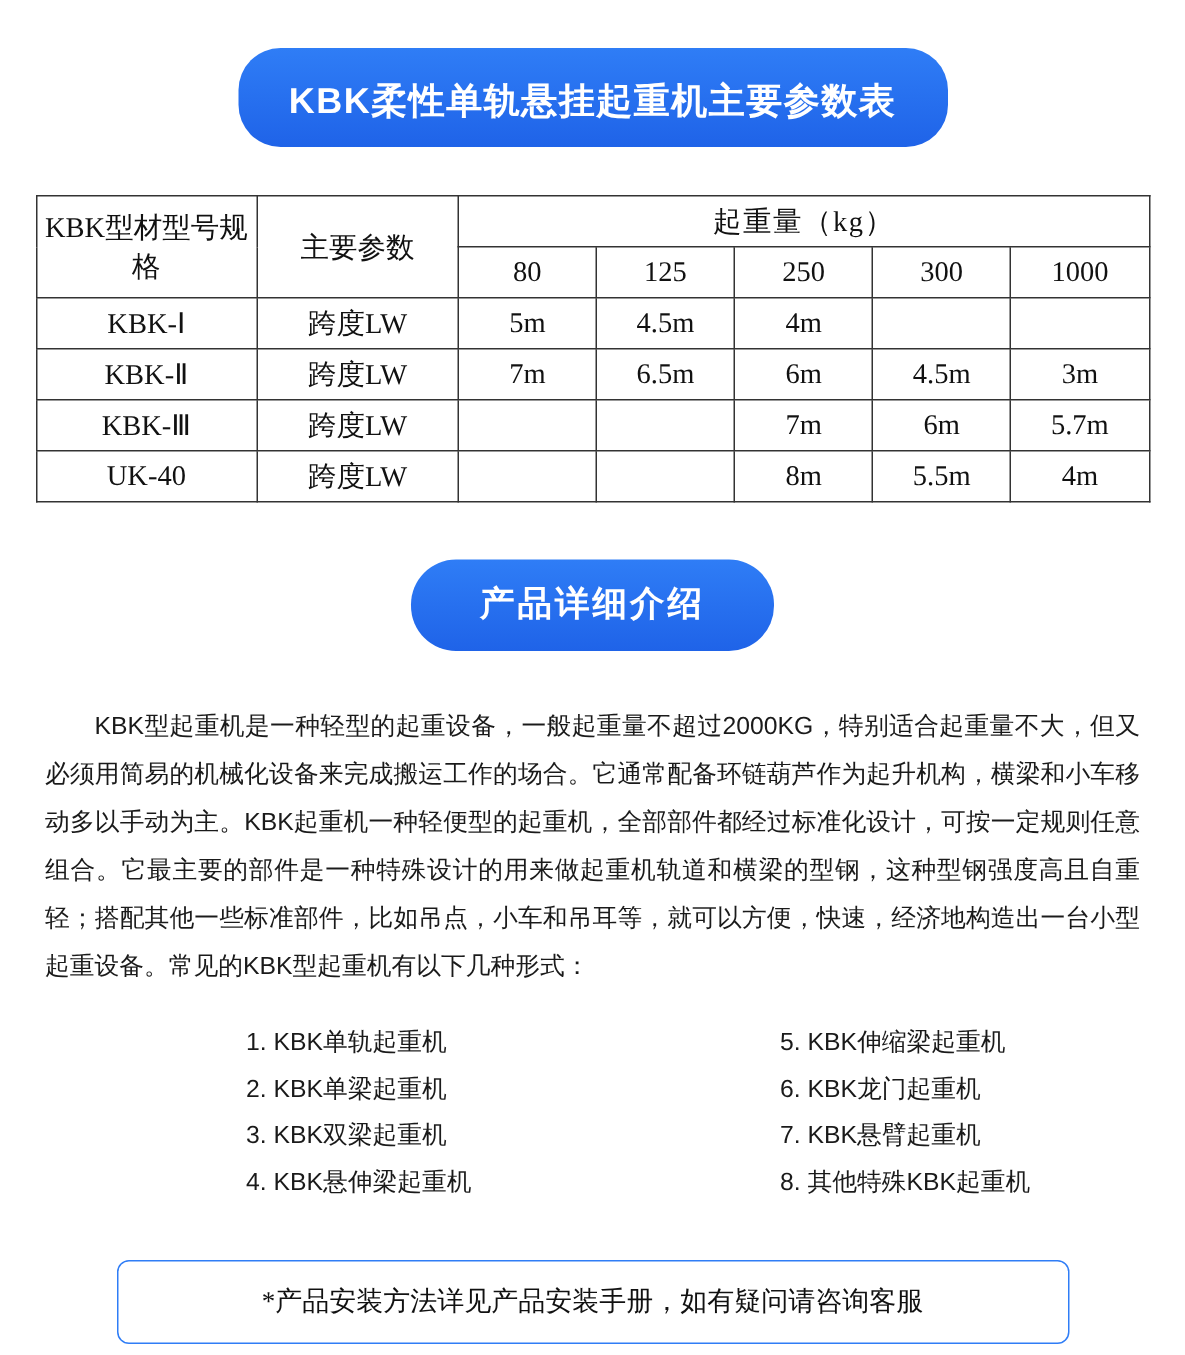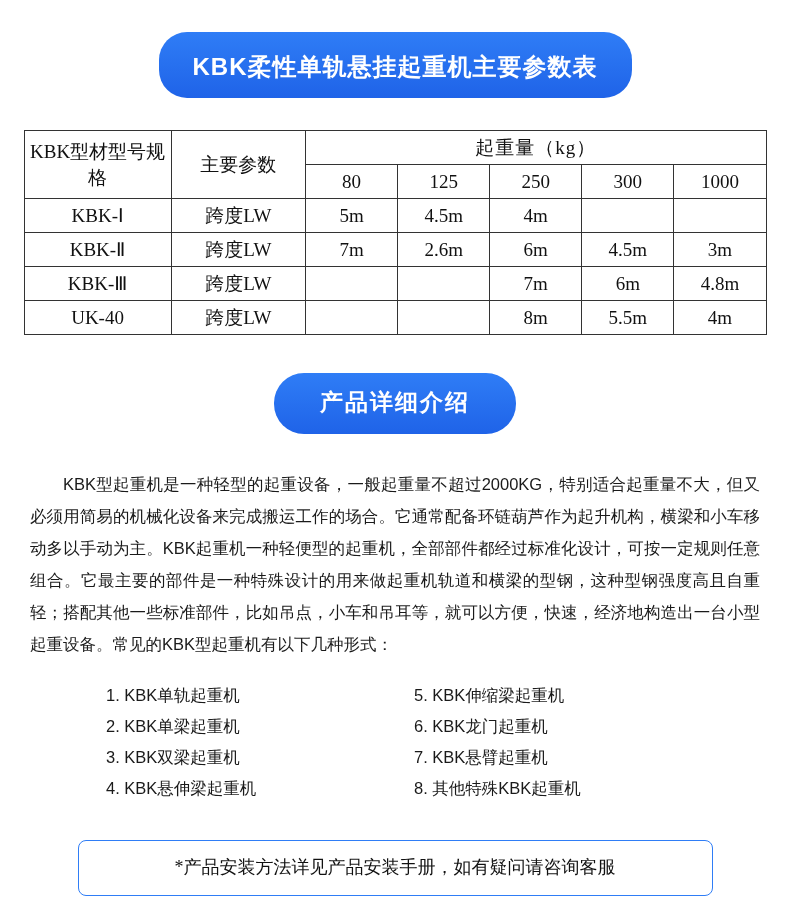--- a/index.html
+++ b/index.html
@@ -87,21 +87,22 @@
     text-align: justify;
     text-indent: 2em;
     color: #1a1a1a;
     font-family: "Liberation Sans", sans-serif;
   }
 
   
   .list-wrap {
     margin: 20px 0 0 0;
     display: flex;
-    justify-content: center;
+    justify-content: flex-end;
+    gap: 48px;
   }
   .list-col {
     width: 270px;
   }
   .list-col.left { margin-right: 38px; }
   .list-item {
     font-size: 16.5px;
     line-height: 31px;
     color: #1a1a1a;
     white-space: nowrap;
@@ -155,33 +156,33 @@
         <td>5m</td>
         <td>4.5m</td>
         <td>4m</td>
         <td></td>
         <td></td>
       </tr>
       <tr>
         <td>KBK-Ⅱ</td>
         <td>跨度LW</td>
         <td>7m</td>
-        <td>2.6m</td>
+        <td>6.5m</td>
         <td>6m</td>
         <td>4.5m</td>
         <td>3m</td>
       </tr>
       <tr>
         <td>KBK-Ⅲ</td>
         <td>跨度LW</td>
         <td></td>
         <td></td>
         <td>7m</td>
         <td>6m</td>
-        <td>4.8m</td>
+        <td>5.7m</td>
       </tr>
       <tr>
         <td>UK-40</td>
         <td>跨度LW</td>
         <td></td>
         <td></td>
         <td>8m</td>
         <td>5.5m</td>
         <td>4m</td>
       </tr>

